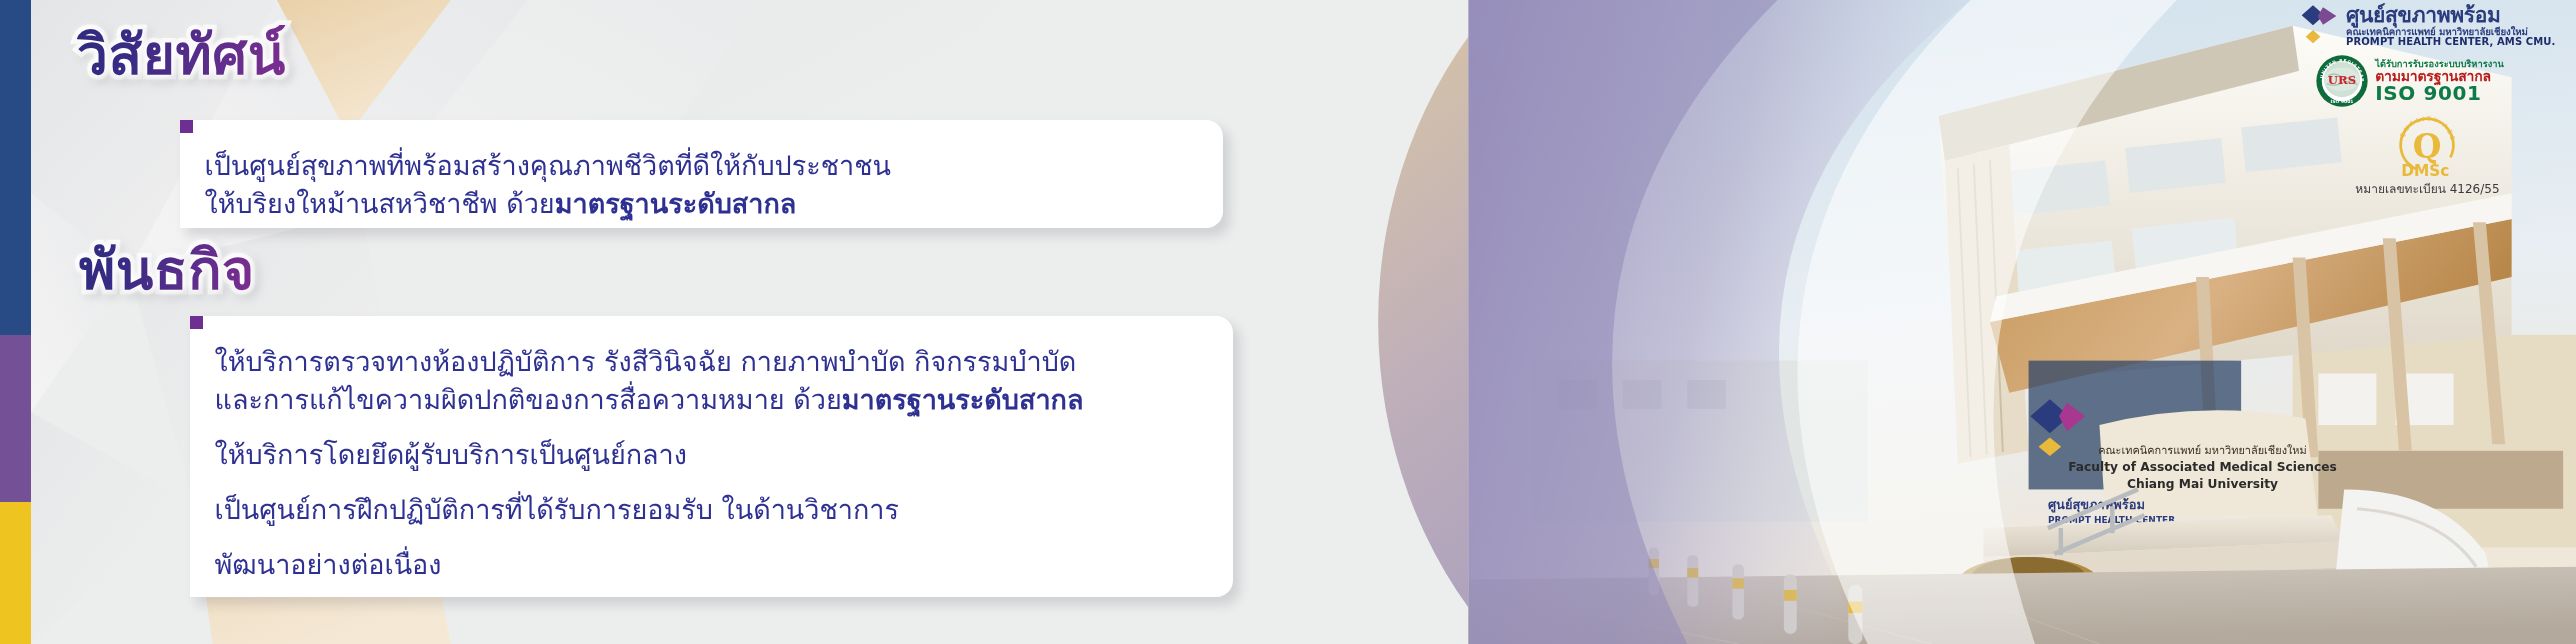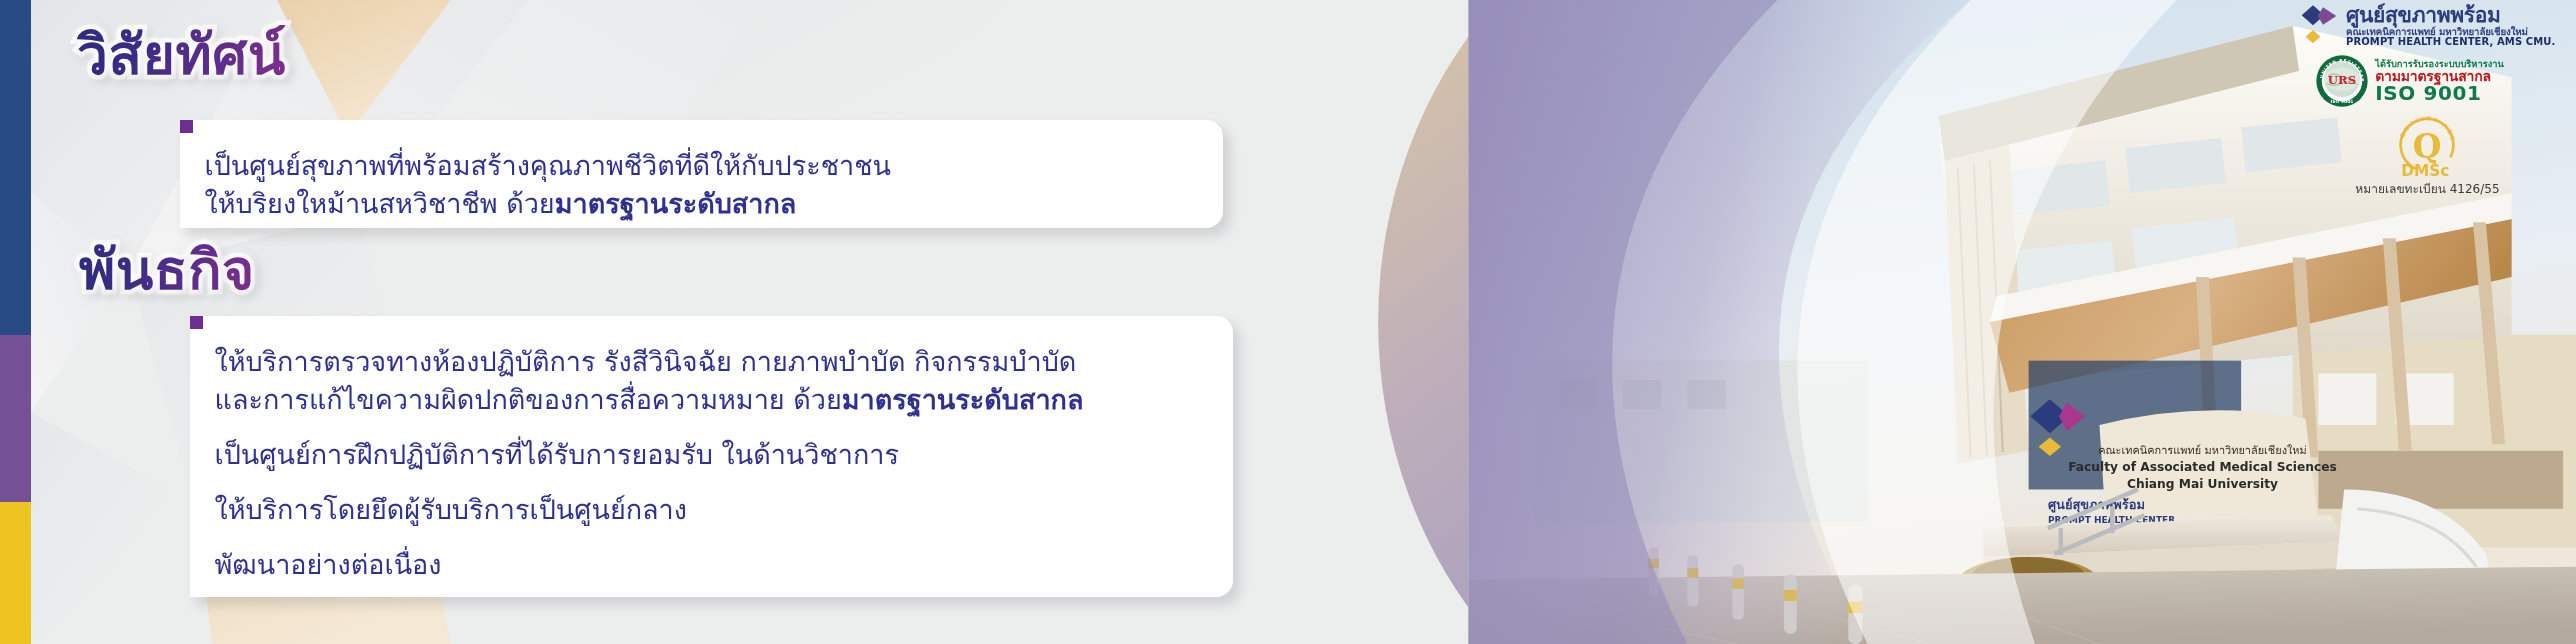--- a/index.html
+++ b/index.html
@@ -287,27 +287,27 @@
       <div class="line">
         <span>ให้บริการตรวจทางห้องปฏิบัติการ รังสีวินิจฉัย กายภาพบำบัด กิจกรรมบำบัด</span><b></b>
       </div>
       <div class="line">
         <span>และการแก้ไขความผิดปกติของการสื่อความหมาย ด้วย</span><b>มาตรฐานระดับสากล</b>
       </div>
     </div>
 
     <div>
       <div class="line gap">
-        <span>เป็นศูนย์การฝึกปฏิบัติการที่ได้รับการยอมรับ ในด้านวิชาการ</span>
+        <span>ให้บริการโดยยึดผู้รับบริการเป็นศูนย์กลาง</span>
       </div>
     </div>
 
     <div>
       <div class="line gap">
-        <span>ให้บริการโดยยึดผู้รับบริการเป็นศูนย์กลาง</span>
+        <span>เป็นศูนย์การฝึกปฏิบัติการที่ได้รับการยอมรับ ในด้านวิชาการ</span>
       </div>
     </div>
 
     <div>
       <div class="line gap">
         <span>พัฒนาอย่างต่อเนื่อง</span>
       </div>
     </div>
 
   </div>

